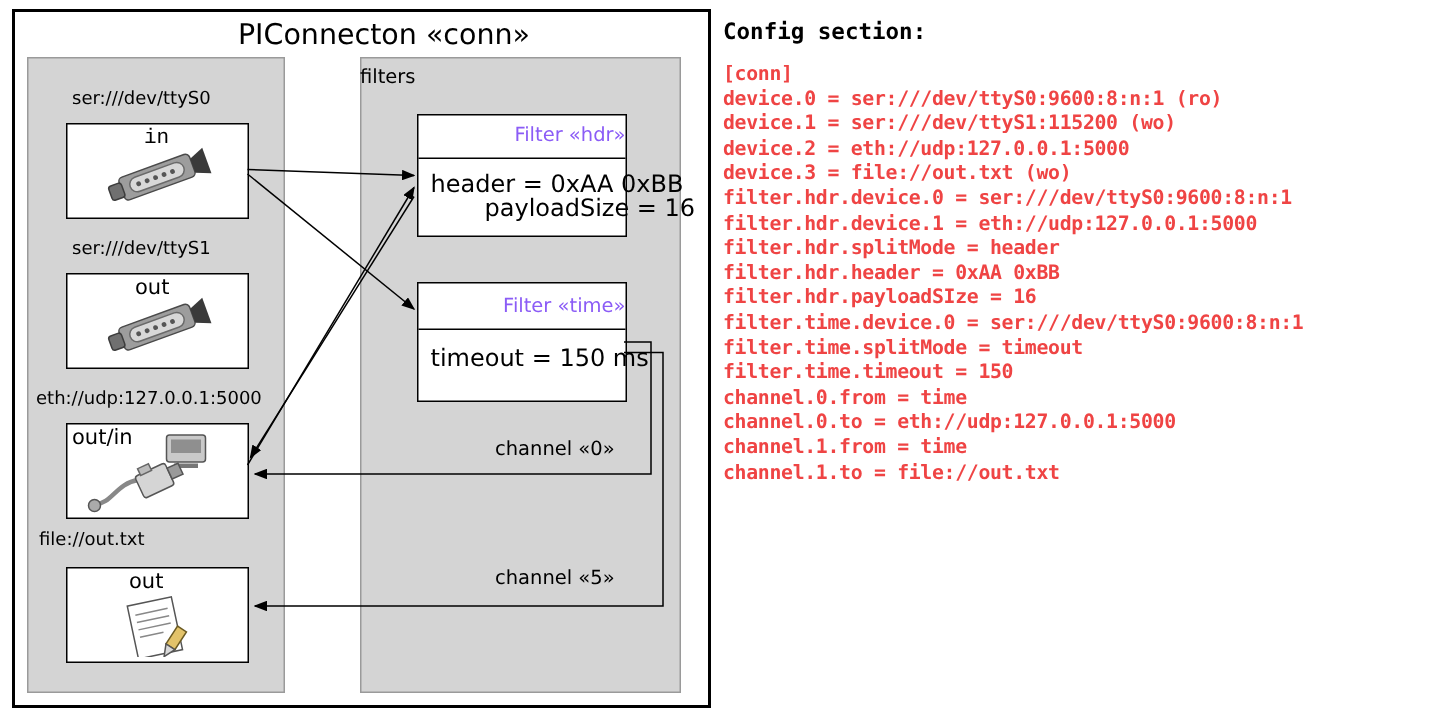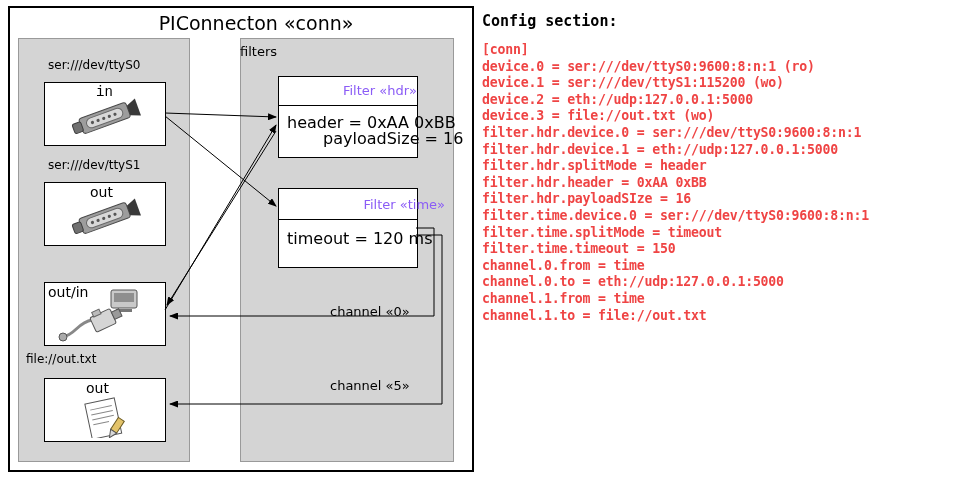--- a/index.html
+++ b/index.html
@@ -72,20 +72,21 @@
       <circle cx="26" cy="22" r="1.6" fill="#555"></circle>
         <circle cx="32" cy="22" r="1.6" fill="#555"></circle>
       <circle cx="38" cy="22" r="1.6" fill="#555"></circle>
         <circle cx="44" cy="22" r="1.6" fill="#555"></circle>
       <circle cx="50" cy="22" r="1.6" fill="#555"></circle>
       <rect x="6" y="17" width="9" height="10" rx="2" fill="#707070" stroke="#3d3d3d"></rect>
       <path d="M64 18 l10 -4 v18 l-10 -4 z" fill="#3a3a3a"></path>
     </g>
   </svg>
 
+  <div class="node-cap" style="left:24px;top:258px;">eth://udp:127.0.0.1:5000</div>
   <div class="node" style="left:44px;top:282px;width:120px;height:62px;"></div>
   <div class="node-label" style="left:48px;top:284px;">out/in</div>
   <svg class="pic" style="left:108px;top:286px;" width="34" height="28" viewBox="0 0 34 28">
     <rect x="3" y="4" width="26" height="18" rx="2" fill="#c9c9c9" stroke="#555"></rect>
     <rect x="6" y="7" width="20" height="9" fill="#8f8f8f"></rect>
     <rect x="8" y="23" width="16" height="3" fill="#777"></rect>
   </svg>
   <svg class="pic" style="left:58px;top:306px;" width="72" height="38" viewBox="0 0 72 38">
     <path d="M6 30 C16 30 20 16 34 14" stroke="#888" stroke-width="3" fill="none"></path>
     <g transform="rotate(-25 46 14)">
@@ -115,26 +116,26 @@
   <div class="panel-title" style="left:240px;top:44px;width:212px;">filters</div>
 
   <div class="filter-box" style="left:278px;top:76px;width:138px;height:80px;">
     <div class="filter-title" style="top:6px;">Filter «hdr»</div>
     <div class="filter-sep" style="top:28px;"></div>
     <div class="filter-line" style="left:8px;top:36px;">header = 0xAA 0xBB</div>
     <div class="filter-line" style="left:8px;top:52px;margin-left:36px;">payloadSize = 16</div>
   </div>
 
   <div class="filter-box" style="left:278px;top:188px;width:138px;height:78px;">
-    <div class="filter-title" style="top:8px;margin-left:28px;">Filter «time»</div>
+    <div class="filter-title" style="top:8px;">Filter «time»</div>
     <div class="filter-sep" style="top:30px;"></div>
-    <div class="filter-line" style="left:8px;top:40px;">timeout = 120 ms</div>
+    <div class="filter-line" style="left:8px;top:40px;">timeout = 150 ms</div>
   </div>
 
-  <div class="chan-label" style="left:330px;top:304px;">channel «0»</div>
+  <div class="chan-label" style="left:330px;top:292px;">channel «0»</div>
   <div class="chan-label" style="left:330px;top:378px;">channel «5»</div>
 
   <svg class="arrows">
     <defs>
       <marker id="ah" markerWidth="9" markerHeight="7" refX="8" refY="3.5" orient="auto">
         <polygon points="0 0, 9 3.5, 0 7" fill="#000"></polygon>
       </marker>
     </defs>
 
     <line x1="165" y1="113" x2="276" y2="117" stroke="#000" stroke-width="1" marker-end="url(#ah)"></line>

